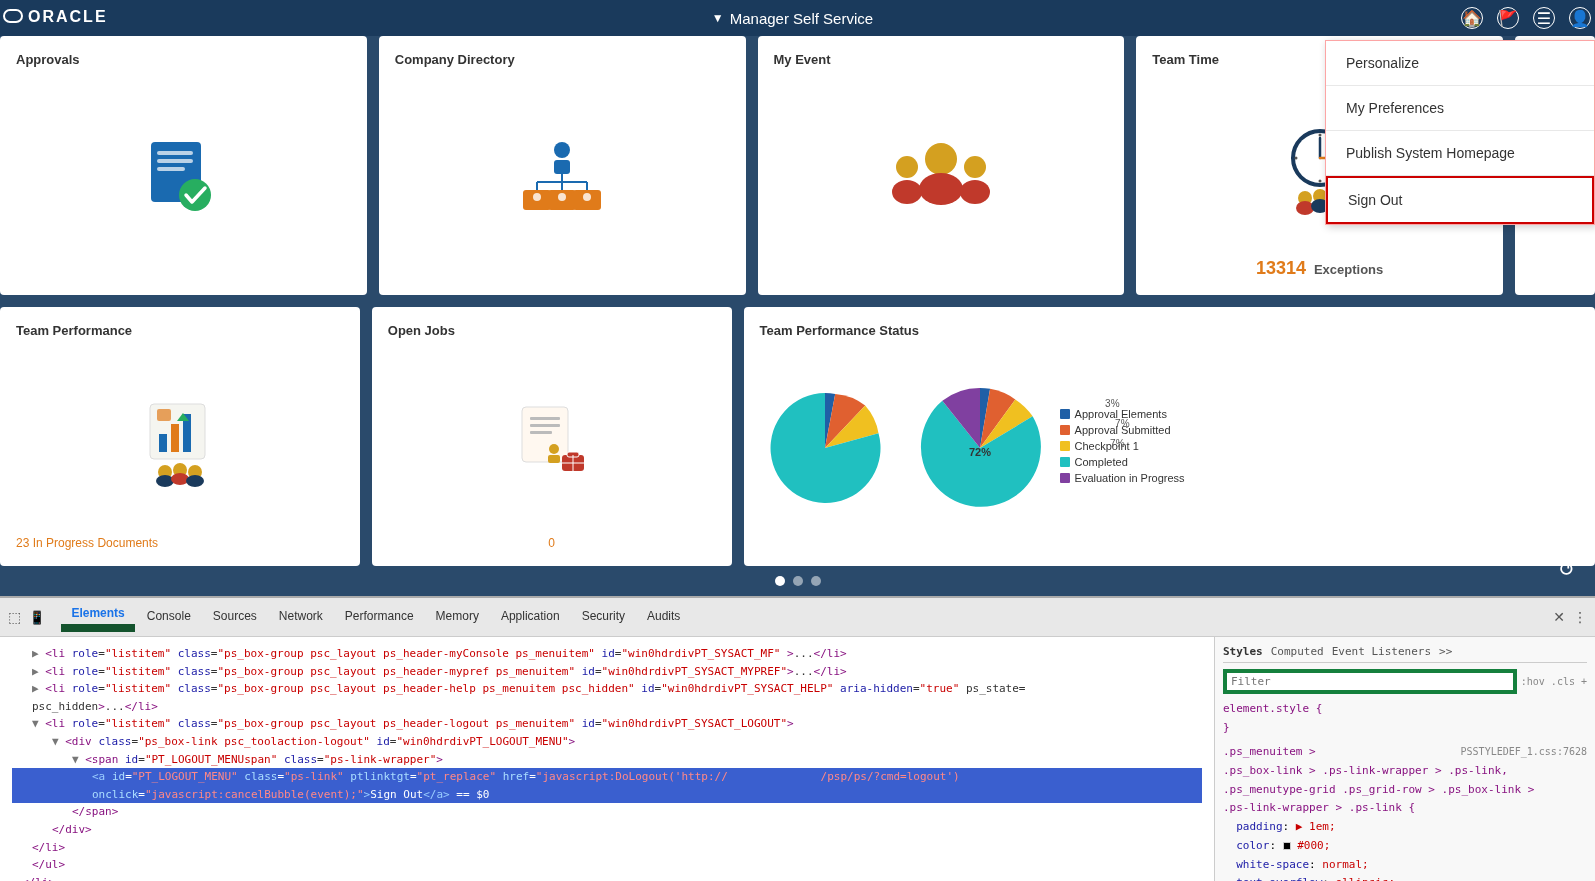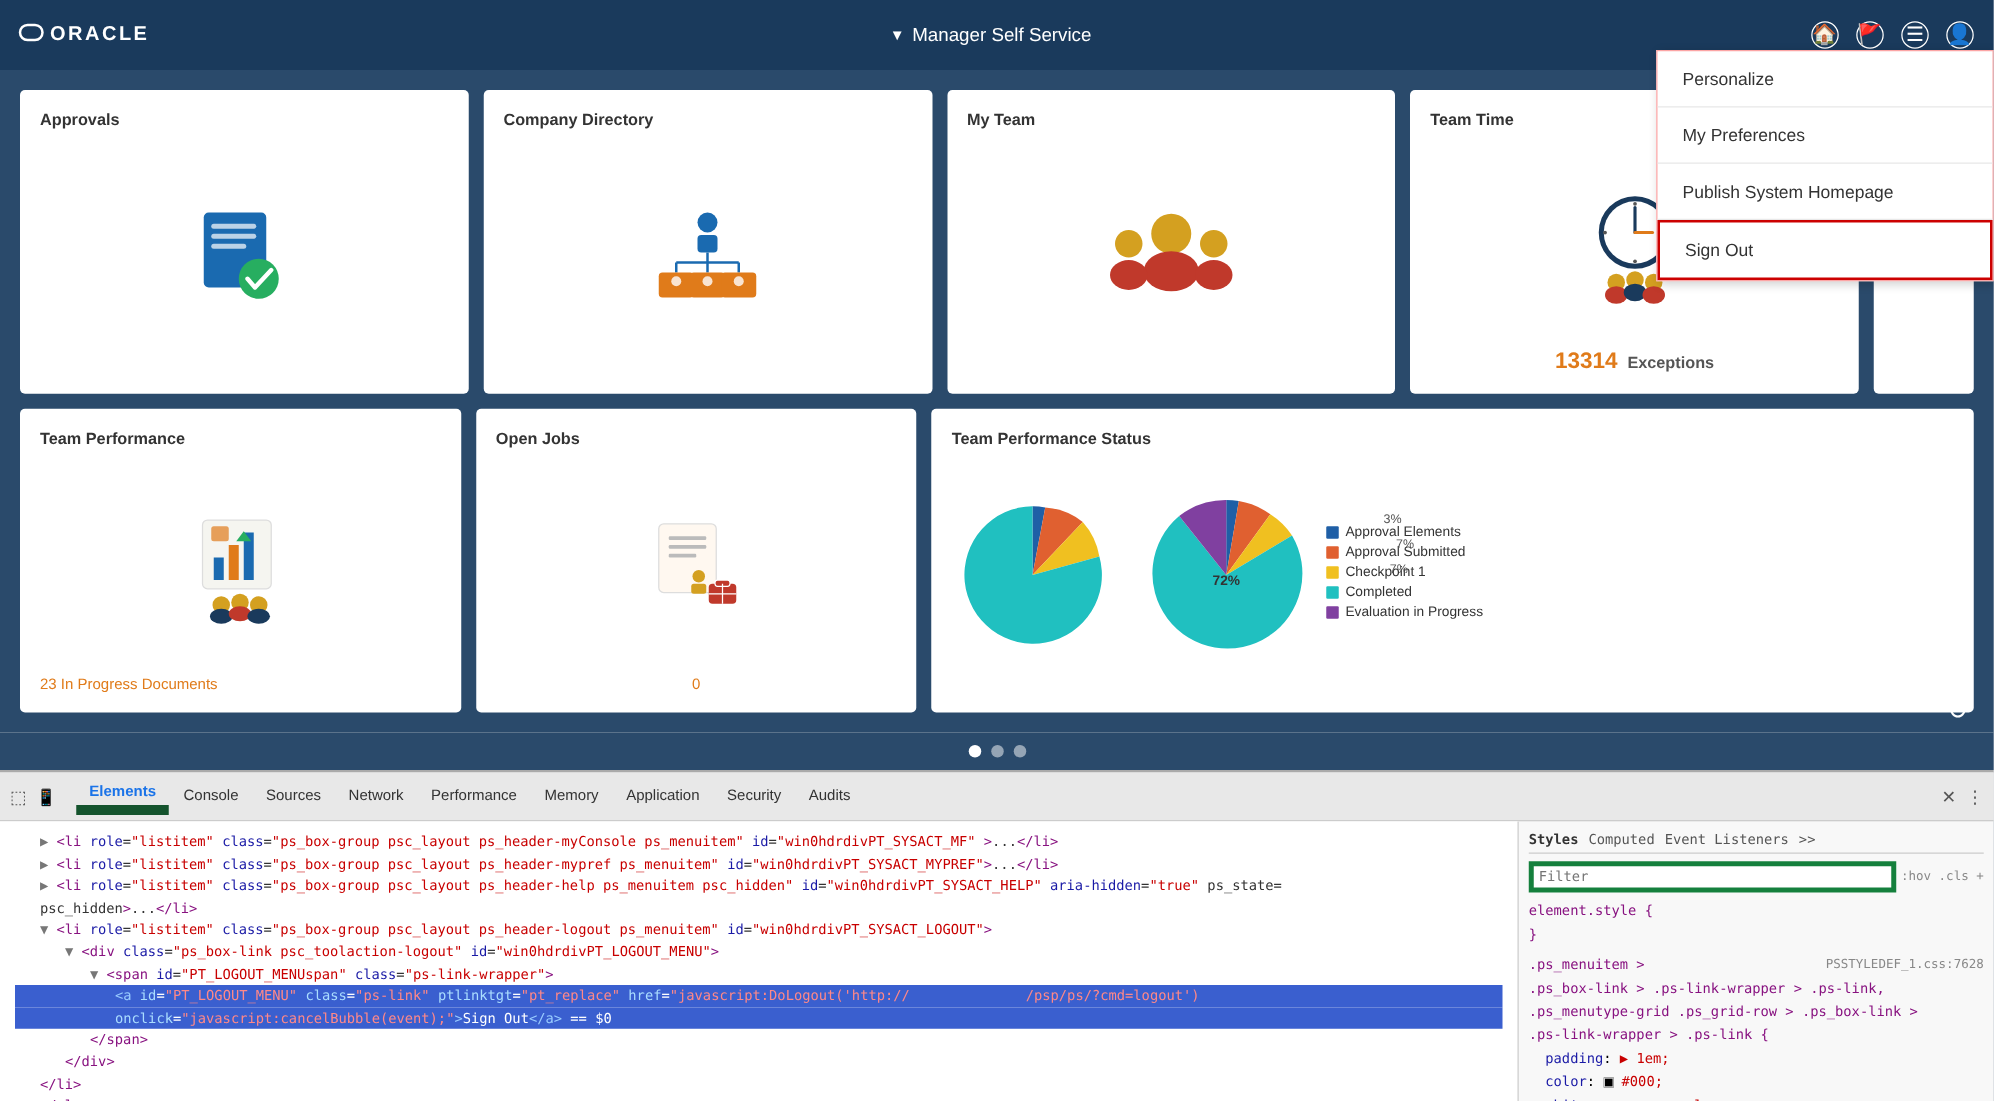--- a/index.html
+++ b/index.html
@@ -1,25 +1,25 @@
 <!DOCTYPE html>
 <html><head>
   <meta charset="utf-8">
   <style>
     * { box-sizing: border-box; margin: 0; padding: 0; }
     body { font-family: Arial, sans-serif; background: #f0f0f0; overflow: hidden; }
 
     
     .header {
       background: #1a3a5c;
-      height: 56px;
+      height: 36px;
       display: flex;
       align-items: center;
       justify-content: space-between;
-      padding: 0 16px;
+      padding: 0 4px;
       position: relative;
     }
     .oracle-logo {
       color: #fff;
       font-weight: bold;
       font-size: 18px;
       letter-spacing: 2px;
     }
     .header-title {
       color: #fff;
@@ -44,21 +44,20 @@
       justify-content: center;
       border-radius: 50%;
       border: 1.5px solid #fff;
     }
 
     
     .main-content {
       background: #2a4a6b;
       height: 530px;
       position: relative;
-      padding: 16px;
       display: flex;
       flex-direction: column;
       gap: 12px;
     }
 
     
     .tile-row {
       display: flex;
       gap: 12px;
       flex: 1;
@@ -355,21 +354,21 @@
           <rect x="31" y="50" width="28" height="20" rx="3" fill="#e07b1a"></rect>
           <rect x="56" y="50" width="28" height="20" rx="3" fill="#e07b1a"></rect>
           <circle cx="20" cy="57" r="4" fill="#fff" opacity="0.8"></circle>
           <circle cx="45" cy="57" r="4" fill="#fff" opacity="0.8"></circle>
           <circle cx="70" cy="57" r="4" fill="#fff" opacity="0.8"></circle>
         </svg>
       </div>
     </div>
 
     <div class="tile">
-      <div class="tile-title">My Team</div>
+      <div class="tile-title">My Event</div>
       <div class="tile-body">
         <svg width="100" height="80" viewBox="0 0 100 80">
 
           <circle cx="50" cy="22" r="16" fill="#d4a020"></circle>
           <ellipse cx="50" cy="52" rx="22" ry="16" fill="#c0392b"></ellipse>
 
           <circle cx="16" cy="30" r="11" fill="#d4a020"></circle>
           <ellipse cx="16" cy="55" rx="15" ry="12" fill="#c0392b"></ellipse>
 
           <circle cx="84" cy="30" r="11" fill="#d4a020"></circle>

